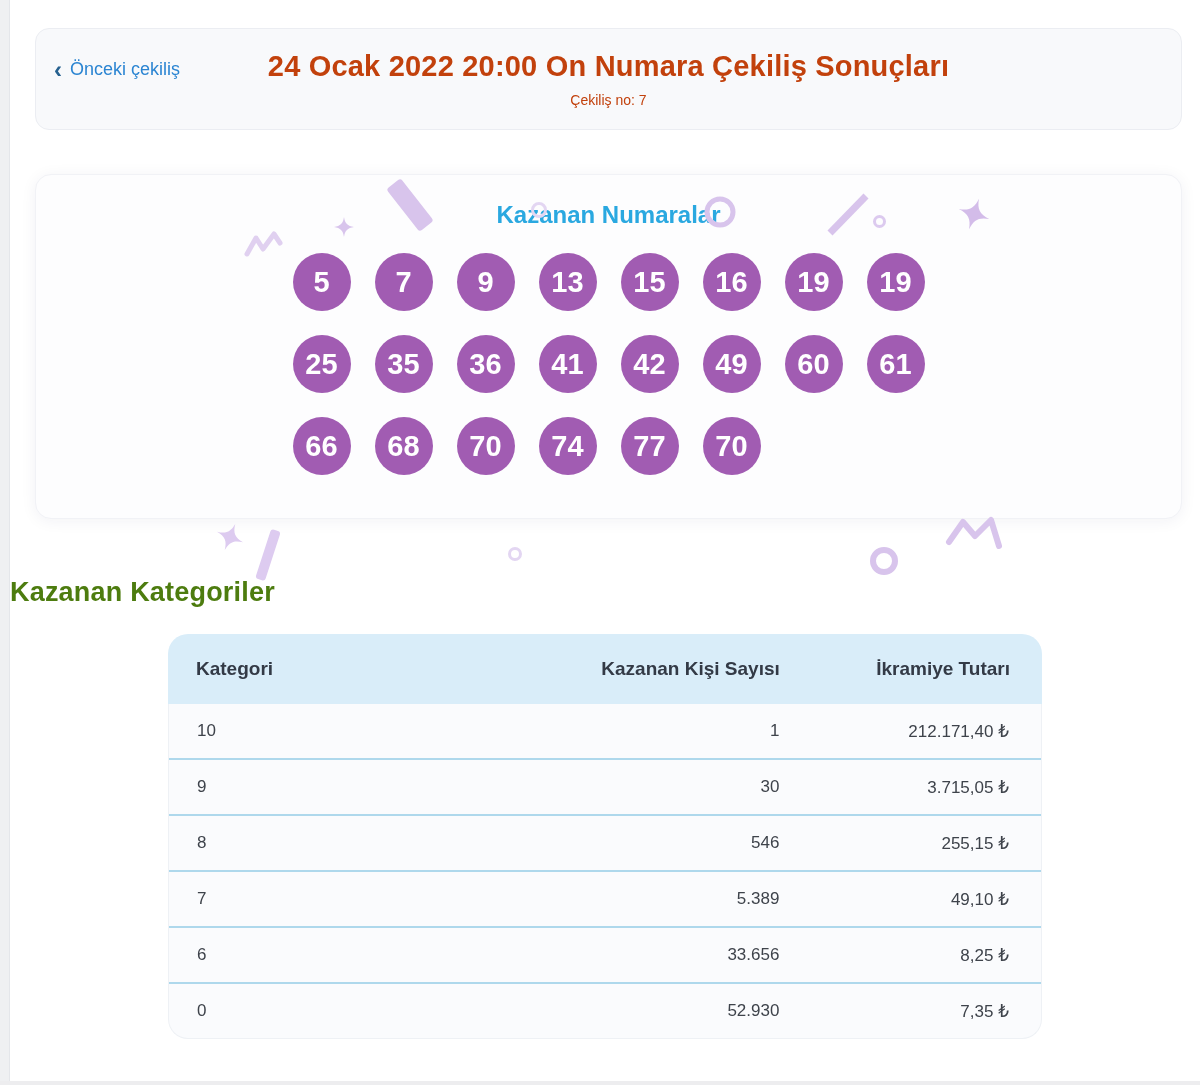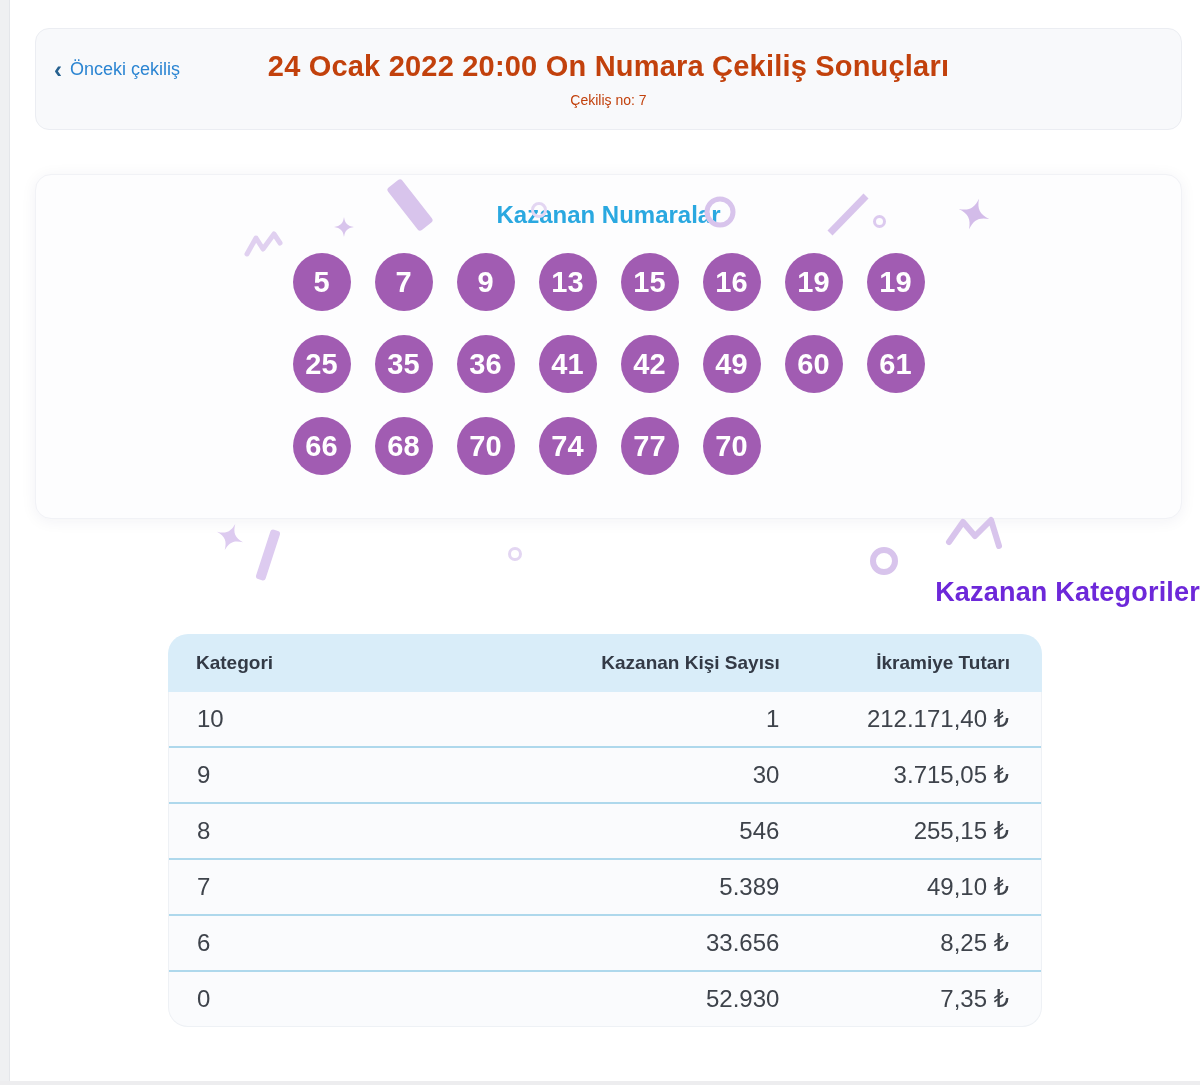--- a/index.html
+++ b/index.html
@@ -58,38 +58,38 @@
     background:#a15cb2;color:#ffffff;
     font-size:29px;font-weight:700;
     display:flex;align-items:center;justify-content:center;
   }
 
   
   .deco{position:absolute;pointer-events:none;}
 
   
   .cats-heading{
-    margin:58px 0 0 0;text-align:right;
-    font-size:27px;font-weight:700;color:#6d28d9;letter-spacing:.2px;
+    margin:58px 0 0 0;text-align:left;
+    font-size:27px;font-weight:700;color:#4d7c0f;letter-spacing:.2px;
   }
   .table{
     width:874px;margin:26px auto 0;
   }
   .thead{
-    display:flex;align-items:center;height:58px;
+    display:flex;align-items:center;height:70px;
     background:#d9edf9;border-radius:20px 20px 0 0;
     font-size:19px;font-weight:700;color:#333a46;
   }
   .tbody{
     background:#fafbfd;
     border:1px solid #eef1f5;border-top:none;
     border-radius:0 0 20px 20px;
     box-sizing:border-box;
   }
-  .trow{display:flex;align-items:center;height:54px;font-size:24px;color:#3e434b;}
+  .trow{display:flex;align-items:center;height:54px;font-size:17px;color:#3e434b;}
   .trow + .trow{border-top:2px solid #aed8ec;}
   .c1{width:22%;text-align:left;padding-left:28px;box-sizing:border-box;}
   .c2{width:48%;text-align:right;}
   .c3{width:30%;text-align:right;padding-right:32px;box-sizing:border-box;}
 </style>
 </head>
 <body>
 
 <div class="page">
   <div class="left-strip"></div>

